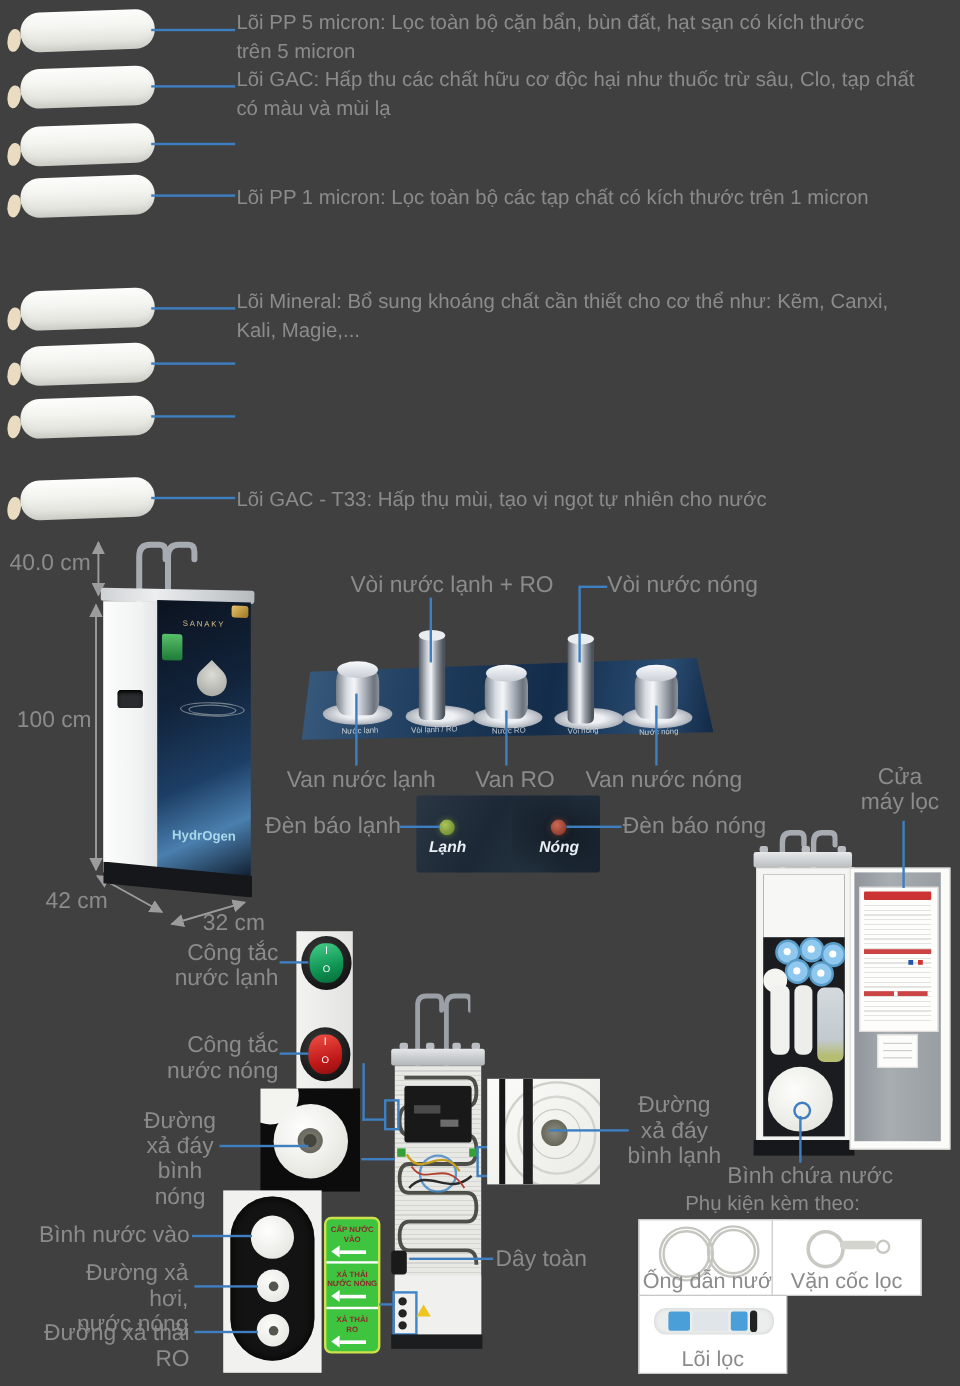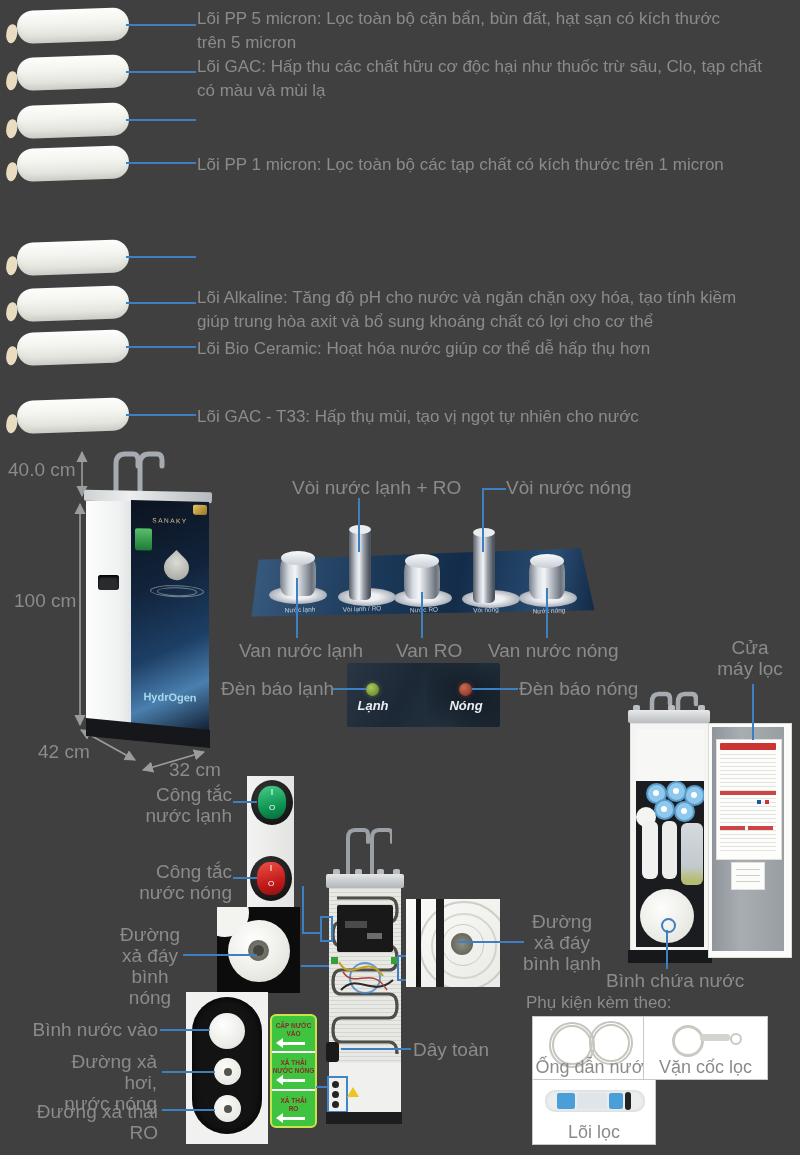--- a/index.html
+++ b/index.html
@@ -1,20 +1,20 @@
 <!DOCTYPE html>
 <html><head>
 <meta charset="utf-8">
 <style>
   html,body{margin:0;padding:0;background:#fff;}
   .canvas{position:relative;width:800px;height:1155px;background:#404040;overflow:hidden;
           font-family:"Liberation Sans",sans-serif;}
   .abs{position:absolute;}
   .txt{position:absolute;color:#8b8b8b;font-size:19px;line-height:21px;}
-  .txt.small{font-size:17px;}
+  .txt.small{font-size:17px;margin-left:45px;}
   .pre{white-space:pre-line;}
   .tr{text-align:right;} .tc{text-align:center;}
   .lead{position:absolute;background:#3d7fc1;}
   .lead.h{height:2px;} .lead.v{width:2px;}
   .bracket{position:absolute;border:2px solid #3d7fc1;background:transparent;}
   
   .cart{position:absolute;left:6px;width:140px;height:40px;transform:rotate(-2deg);}
   .cart .bag{position:absolute;left:0;top:16px;width:11px;height:19px;background:#e9dcc0;
              border-radius:45% 55% 50% 60%;transform:rotate(14deg);}
   .cart .body{position:absolute;left:11px;top:3px;width:112px;height:33px;border-radius:16px;
@@ -184,39 +184,38 @@
     <div class="lead h" style="left:126px;top:18px;width:70px"></div>
     <div class="flabel pre" style="top:9px">Lõi PP 1 micron: Lọc toàn bộ các tạp chất có kích thước trên 1 micron</div>
   </div>
   <div class="abs" style="left:0;top:238px;width:800px;height:40px">
     <div class="cart">
         <div class="bag"></div>
         <div class="body"></div>
         <div class="tip"></div>
       </div>
     <div class="lead h" style="left:126px;top:18px;width:70px"></div>
+    <div class="flabel pre" style="top:2px">Lõi Mineral: Bổ sung khoáng chất cần thiết cho cơ thể như: Kẽm, Canxi,
+Kali, Magie,...</div>
   </div>
   <div class="abs" style="left:0;top:284px;width:800px;height:40px">
     <div class="cart">
         <div class="bag"></div>
         <div class="body"></div>
         <div class="tip"></div>
       </div>
     <div class="lead h" style="left:126px;top:18px;width:70px"></div>
-    <div class="flabel pre" style="top:2px">Lõi Alkaline: Tăng độ pH cho nước và ngăn chặn oxy hóa, tạo tính kiềm
-giúp trung hòa axit và bổ sung khoáng chất có lợi cho cơ thể</div>
   </div>
   <div class="abs" style="left:0;top:328px;width:800px;height:40px">
     <div class="cart">
         <div class="bag"></div>
         <div class="body"></div>
         <div class="tip"></div>
       </div>
     <div class="lead h" style="left:126px;top:18px;width:70px"></div>
-    <div class="flabel pre" style="top:9px">Lõi Bio Ceramic: Hoạt hóa nước giúp cơ thể dễ hấp thụ hơn</div>
   </div>
   <div class="abs" style="left:0;top:396px;width:800px;height:40px">
     <div class="cart">
         <div class="bag"></div>
         <div class="body"></div>
         <div class="tip"></div>
       </div>
     <div class="lead h" style="left:126px;top:18px;width:70px"></div>
     <div class="flabel pre" style="top:9px">Lõi GAC - T33: Hấp thụ mùi, tạo vị ngọt tự nhiên cho nước</div>
   </div>

